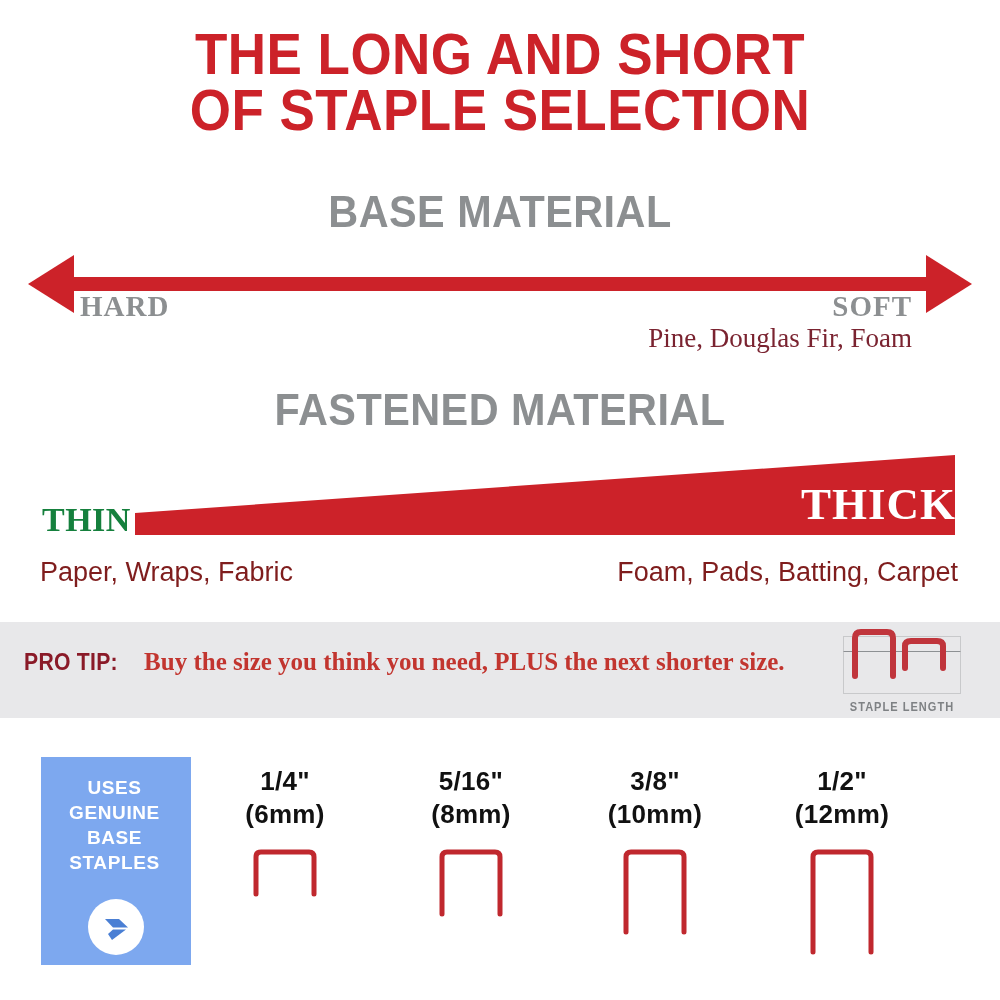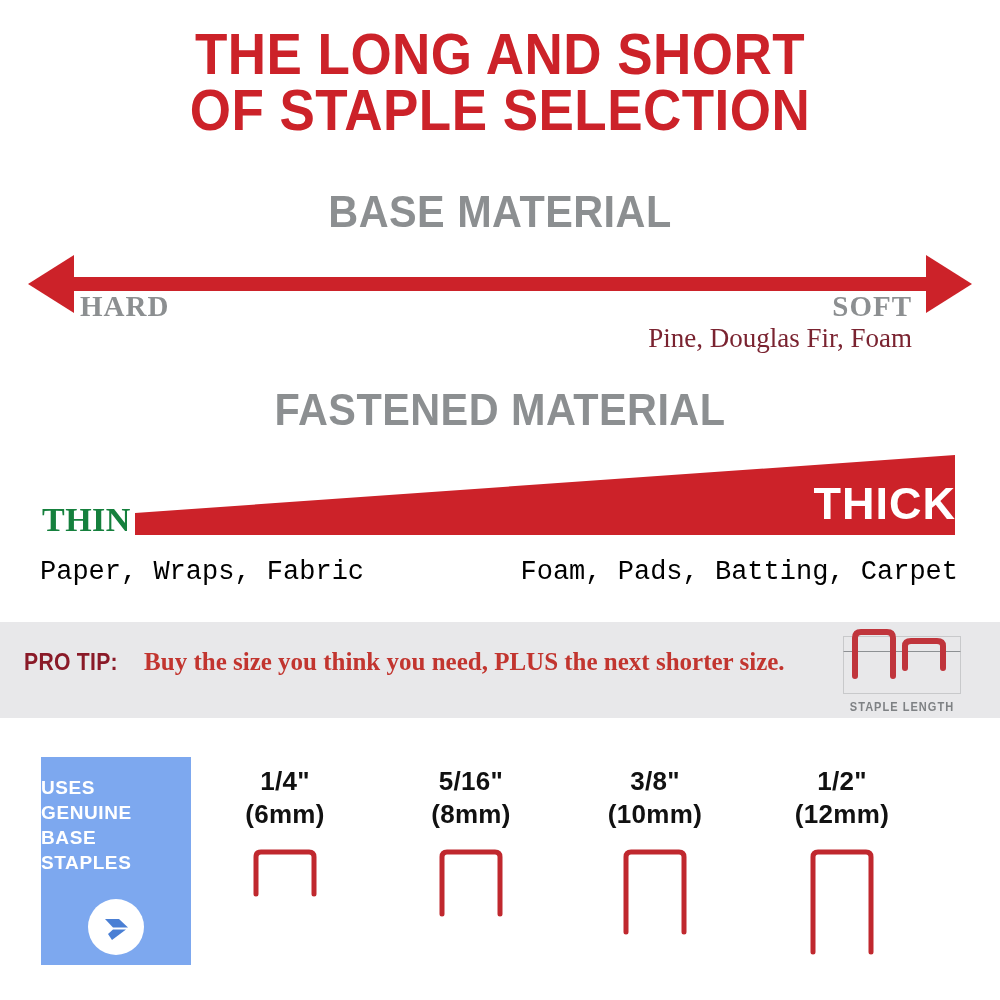--- a/index.html
+++ b/index.html
@@ -130,32 +130,32 @@
     font-family: "Liberation Serif", serif;
     font-weight: bold;
     font-size: 34px;
     letter-spacing: 0.5px;
   }
   .thick-label {
     position: absolute;
     right: 44px;
     top: 478px;
     color: #ffffff;
-    font-family: Liberation Sans, sans-serif;
+    font-family: Liberation Serif, serif;
     font-weight: bold;
     font-size: 45px;
     letter-spacing: 1px;
     z-index: 3;
     text-align: right;
   }
   .fast-desc {
     position: absolute;
     top: 557px;
-    color: #000000;
-    font-family: Liberation Mono, monospace;
+    color: #7f1d1d;
+    font-family: Liberation Sans, sans-serif;
     font-size: 27px;
     white-space: nowrap;
   }
   #fast-desc-thin { left: 40px; }
   #fast-desc-thick { right: 42px; }
 
   
   .protip-band {
     position: absolute;
     left: 0;
@@ -219,21 +219,21 @@
     top: 757px;
     width: 150px;
     height: 208px;
     background: #7da8ef;
   }
   .badge-text {
     position: absolute;
     left: 0;
     top: 18px;
     width: 147px;
-    text-align: left;
+    text-align: center;
     color: #ffffff;
     font-family: "Liberation Sans", sans-serif;
     font-weight: bold;
     font-size: 19px;
     line-height: 25px;
     letter-spacing: 0.6px;
   }
   .badge-logo {
     position: absolute;
     left: 47px;

